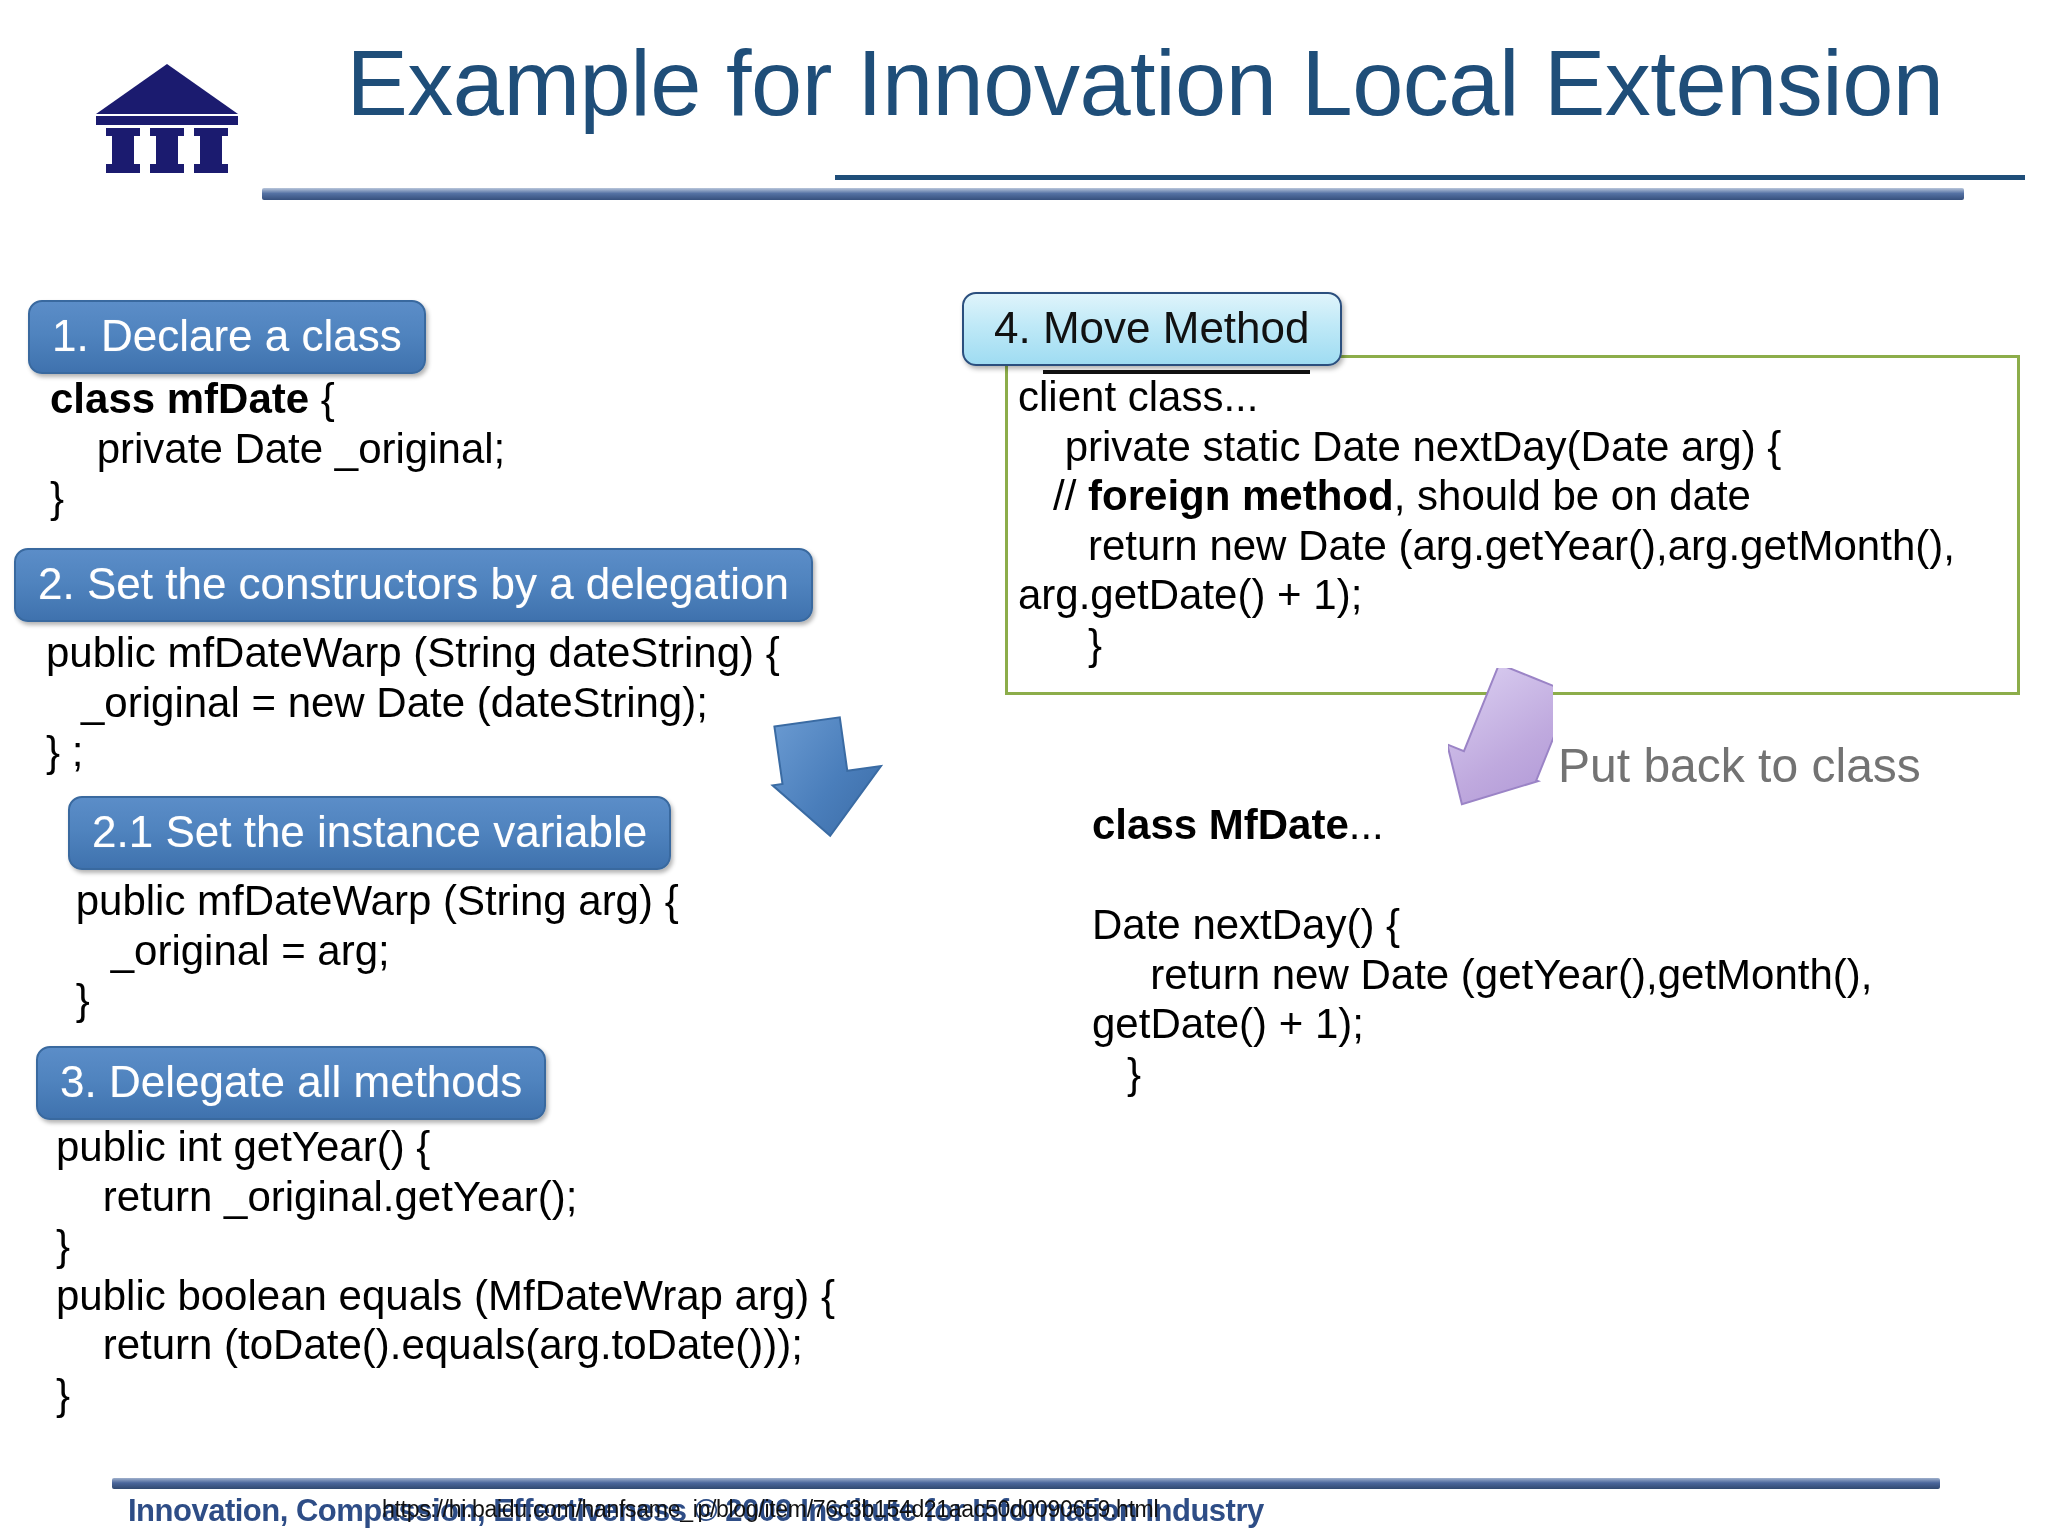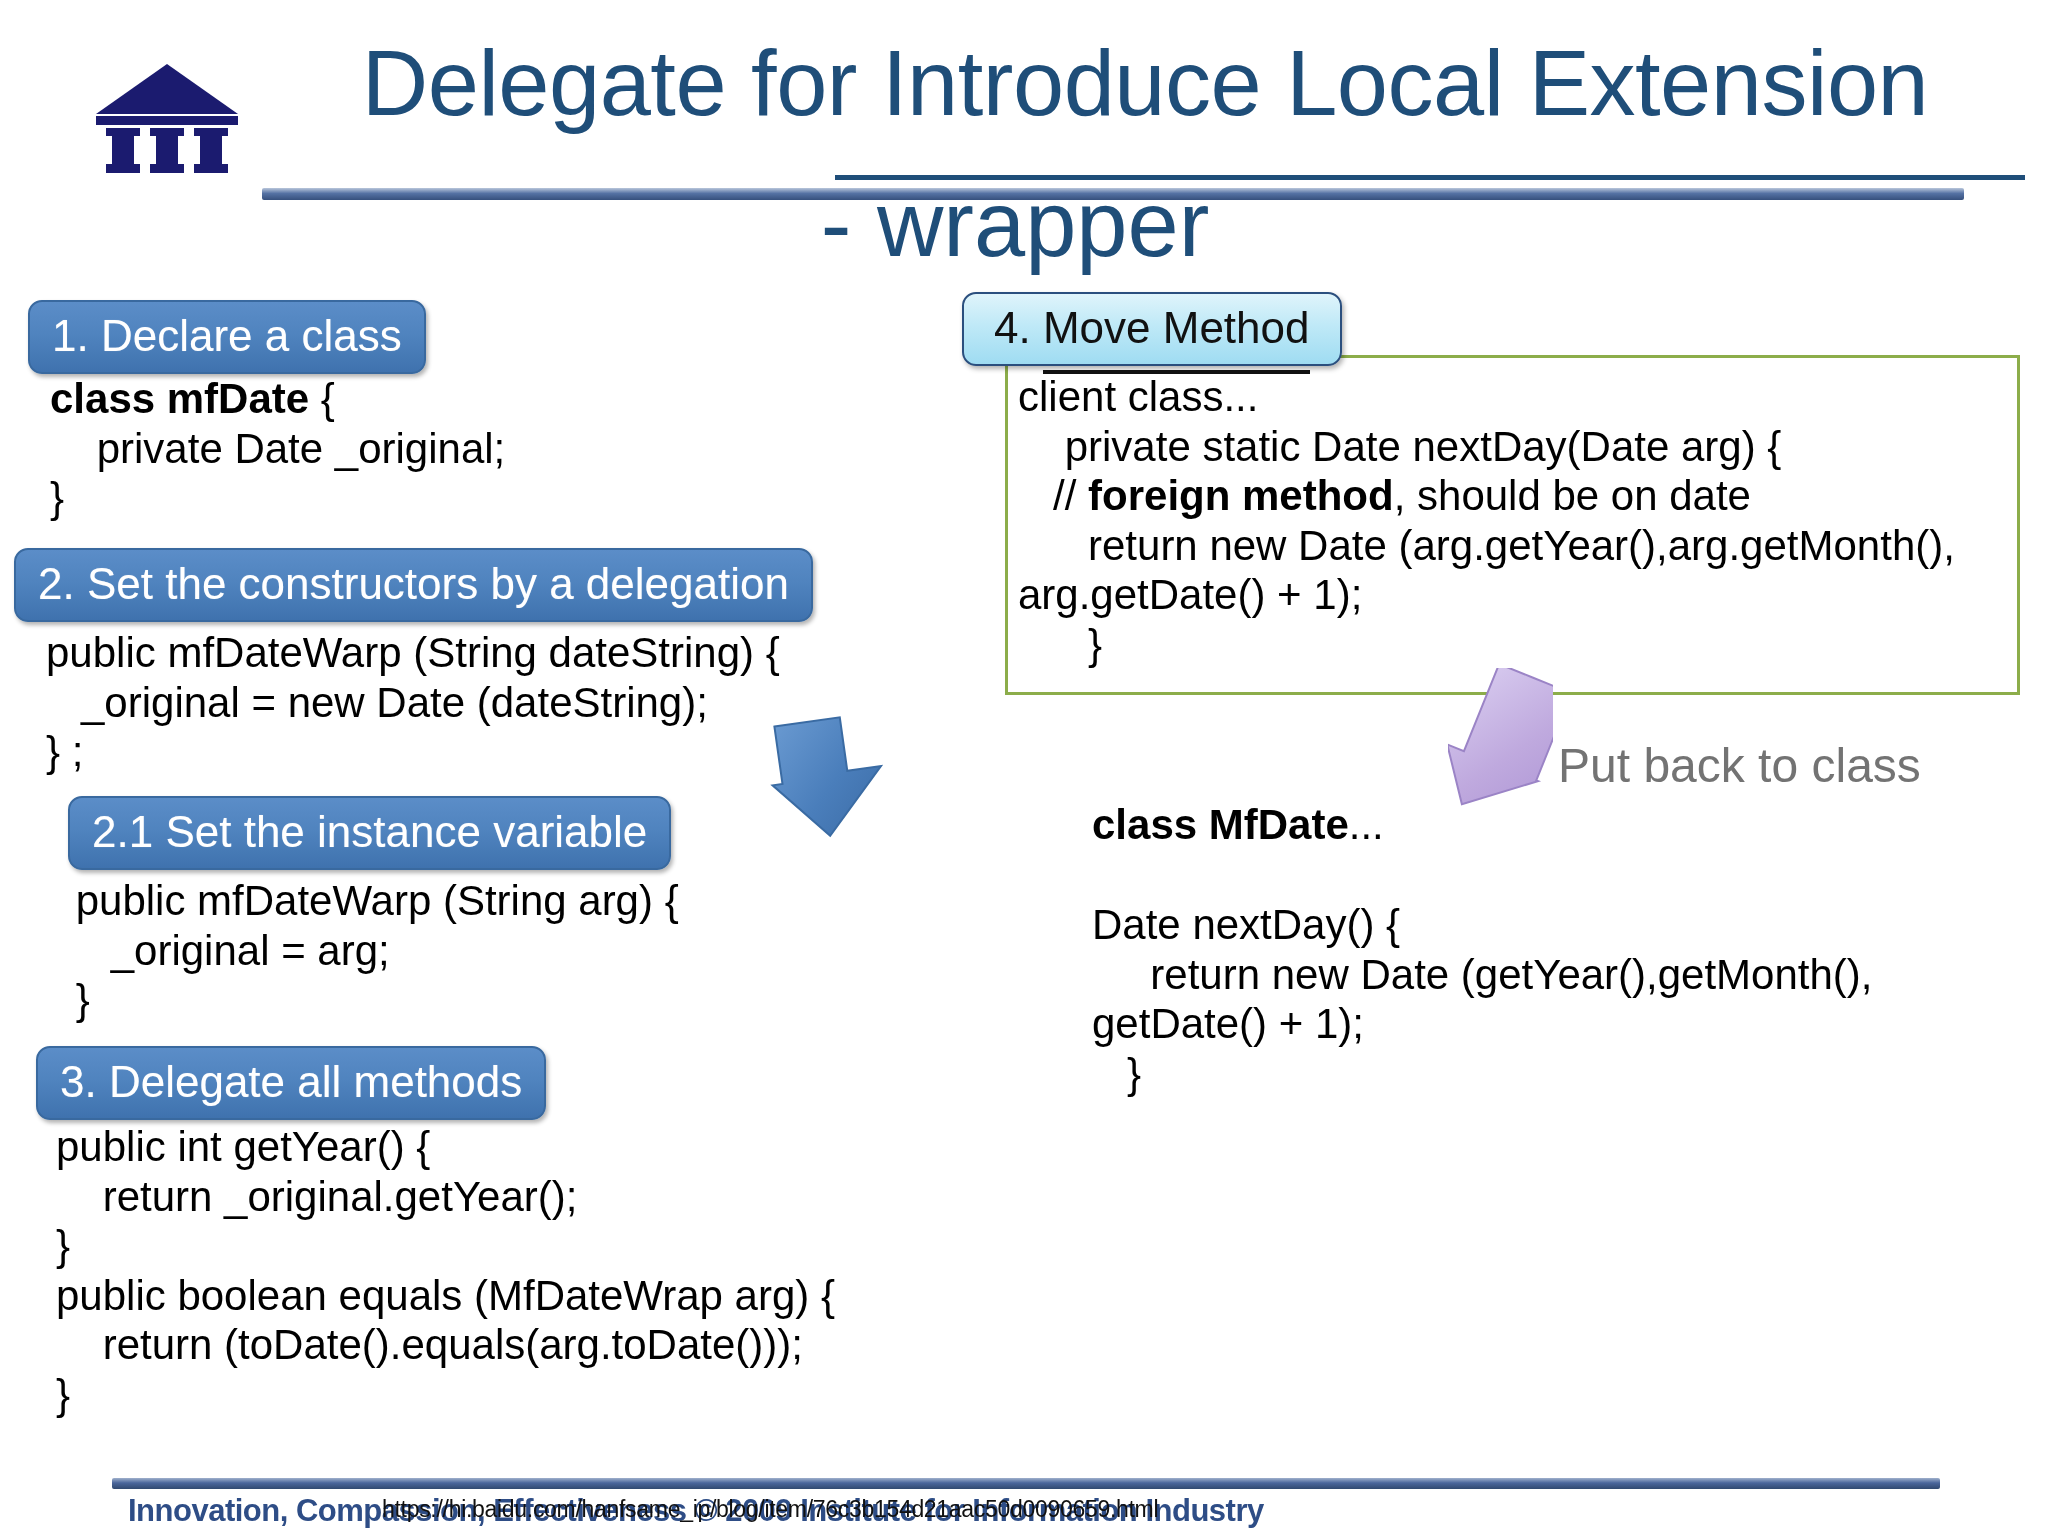--- a/index.html
+++ b/index.html
@@ -201,23 +201,22 @@
       <rect x="58" y="70" width="34" height="8"></rect>
       <rect x="64" y="78" width="22" height="30"></rect>
       <rect x="58" y="106" width="34" height="9"></rect>
       <rect x="102" y="70" width="34" height="8"></rect>
       <rect x="108" y="78" width="22" height="30"></rect>
       <rect x="102" y="106" width="34" height="9"></rect>
     </g>
   </svg>
 
   <div id="title-underline-right"></div>
-  <div id="title-text">Delegate for Introduce Local Extension</div>
+  <div id="title-text">Example for Innovation Local Extension</div>
   <div id="title-rule"></div>
-  <div id="title-line2">- wrapper</div>
 </div>
 
 <div class="step-pill" style="left:28px; top:300px;">
   <span>1. Declare a class</span>
 </div>
 
 <div class="code" style="left:50px; top:374px; width:900px;"><b>class mfDate</b><span> {</span>
 <span>    private Date _original;
 }</span></div>
 

